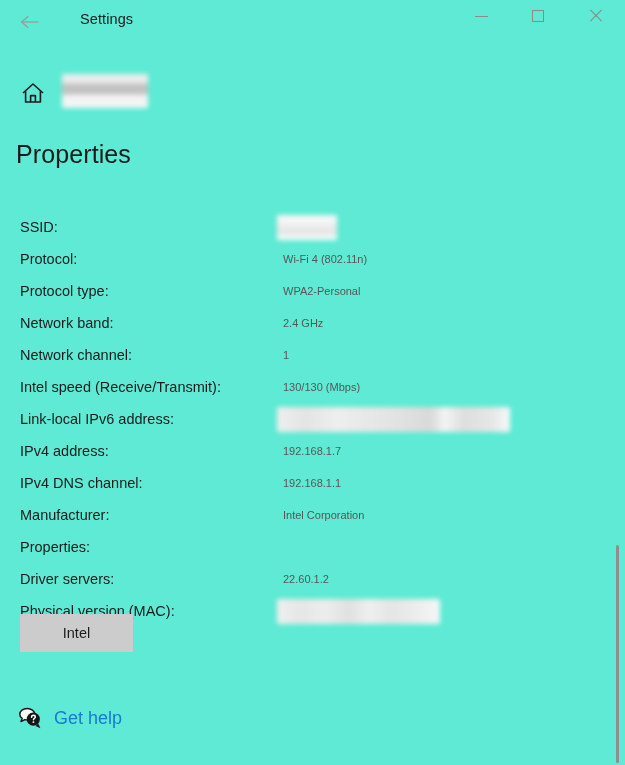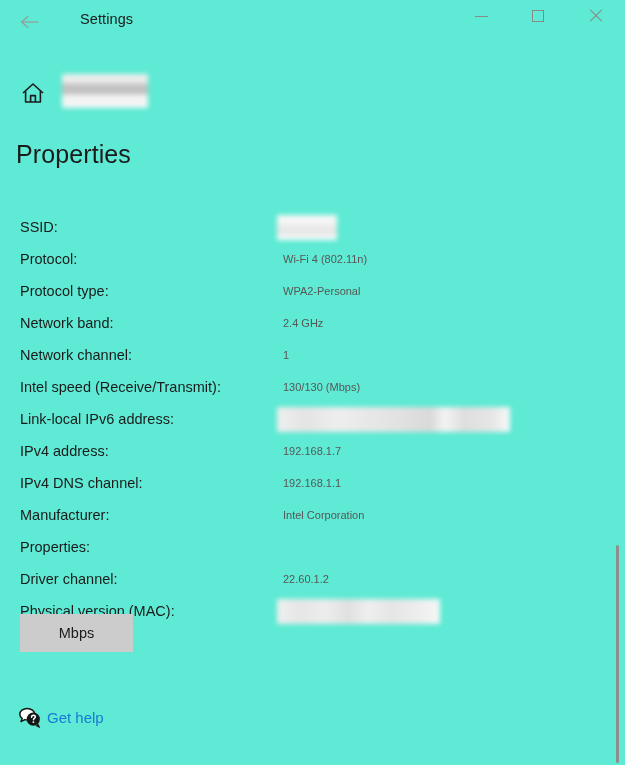--- a/index.html
+++ b/index.html
@@ -177,22 +177,22 @@
     left: 0; top: 703px;
     width: 300px; height: 34px;
   }
   .help-icon {
     position: absolute;
     left: 18px; top: 3px;
     width: 26px; height: 26px;
   }
   .help-link {
     position: absolute;
-    left: 47px; top: 3px;
-    font-size: 15px;
+    left: 54px; top: 3px;
+    font-size: 18px;
     color: #1a79d4;
     text-decoration: none;
     line-height: 24px;
     cursor: pointer;
     white-space: nowrap;
   }
 
   
   .scrollbar-track {
     position: absolute;
@@ -299,32 +299,32 @@
     <div class="prop-row">
       <span class="prop-label">Manufacturer:</span>
       <span class="prop-value">Intel Corporation</span>
     </div>
 
     <div class="prop-row">
       <span class="prop-label">Properties:</span>
     </div>
 
     <div class="prop-row">
-      <span class="prop-label">Driver channel:</span>
+      <span class="prop-label">Driver servers:</span>
       <span class="prop-value">22.60.1.2</span>
     </div>
 
     <div class="prop-row">
       <span class="prop-label">Physical version (MAC):</span>
       <span class="prop-value-redacted redacted-mac"></span>
     </div>
 
   </div>
 
-  <button class="copy-button">Mbps</button>
+  <button class="copy-button">Intel</button>
 
   <div class="help-row">
     <span class="help-icon">
       <svg width="26" height="26" viewBox="0 0 26 26">
         <path d="M9.2 2.4 C5.1 2.4 1.8 5.0 1.8 8.2 C1.8 9.9 2.7 11.4 4.2 12.4 L3.0 15.6 L6.8 13.6 C7.5 13.8 8.3 13.9 9.2 13.9 C13.3 13.9 16.6 11.4 16.6 8.2 C16.6 5.0 13.3 2.4 9.2 2.4 Z" fill="#ffffff" stroke="#161616" stroke-width="1.5" stroke-linejoin="round"></path>
         <circle cx="15.3" cy="13.1" r="6.6" fill="#161616"></circle>
         <path d="M20.2 17.6 L22.4 22.2 L17.6 20.0 Z" fill="#161616"></path>
         <path d="M13.6 11.2 C13.6 9.9 14.5 9.2 15.5 9.2 C16.6 9.2 17.3 9.9 17.3 10.9 C17.3 12.2 15.5 12.4 15.5 13.8" fill="none" stroke="#ffffff" stroke-width="1.5" stroke-linecap="round"></path>
         <circle cx="15.4" cy="16.1" r="0.95" fill="#ffffff"></circle>
       </svg>

